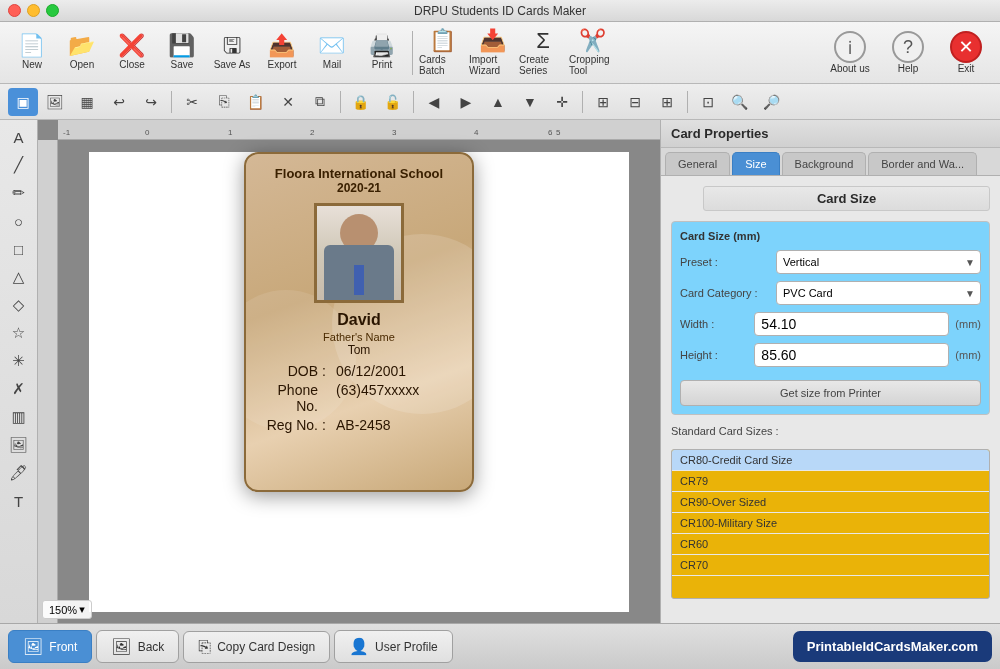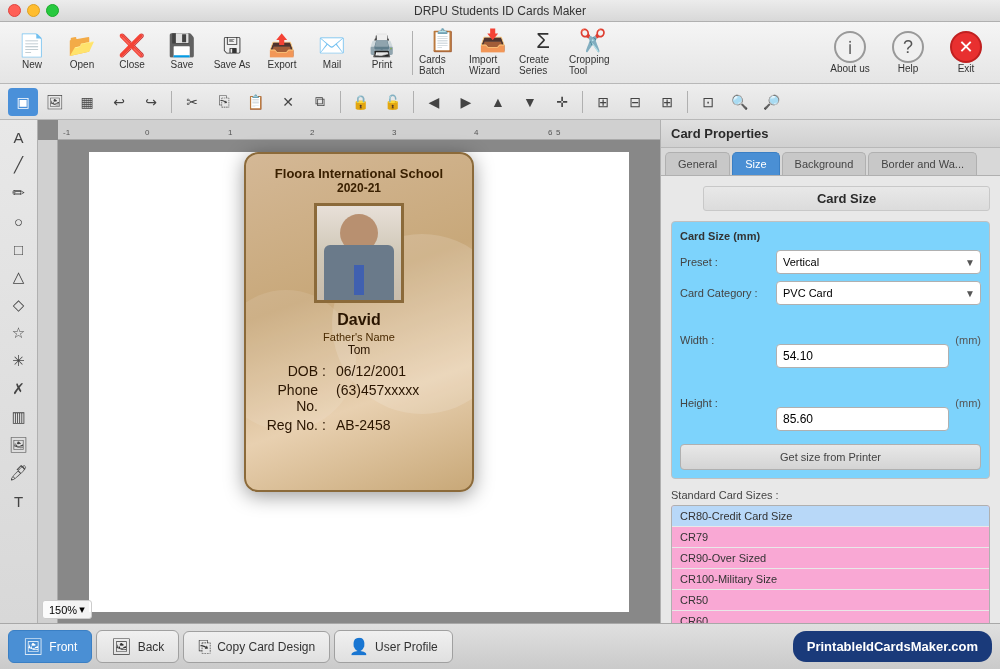--- a/index.html
+++ b/index.html
@@ -300,24 +300,23 @@
       width: 90px;
       font-size: 11px;
       color: #444;
     }
     .rp-input {
       flex: 1;
       height: 24px;
       border: 1px solid #b0b0b0;
       border-radius: 4px;
       padding: 11px 6px;
-      font-size: 12px;
+      font-size: 14px;
       background: white;
       outline: none;
-      margin-top: 32px;
     }
     .rp-select-wrapper {
       flex: 1;
       position: relative;
     }
     .rp-select {
       width: 100%;
       height: 24px;
       border: 1px solid #b0b0b0;
       border-radius: 4px;
@@ -337,25 +336,25 @@
       width: 100%;
       height: 26px;
       background: linear-gradient(to bottom, #e8e8e8, #d4d4d4);
       border: 1px solid #b0b0b0;
       border-radius: 4px;
       font-size: 11px;
       color: #444;
       cursor: pointer;
       margin-top: 6px;
     }
-    .card-sizes-label { font-size: 11px; color: #444; margin-bottom: 4px; }
+    .card-sizes-label { font-size: 11px; color: #444; margin-bottom: 12px; }
     .card-sizes-list {
       border: 1px solid #b0b0b0;
       border-radius: 3px;
-      background: #f9a8d4;
+      background: #eab308;
       height: 150px;
       overflow-y: auto;
     }
     .cs-item {
       padding: 4px 8px;
       font-size: 11px;
       color: #333;
       cursor: pointer;
       border-bottom: 1px solid #e8e8e8;
     }
@@ -383,21 +382,21 @@
     .bb-btn .bb-icon { font-size: 16px; }
     .bb-btn.front { background: #4a8fd4; color: white; border-color: #3a7fc4; }
     .bb-btn.back { background: linear-gradient(to bottom, #f0f0f0, #e0e0e0); color: #333; }
     .bb-btn.copy { background: linear-gradient(to bottom, #f0f0f0, #e0e0e0); color: #333; }
     .bb-btn.profile { background: linear-gradient(to bottom, #f0f0f0, #e0e0e0); color: #333; }
     .bb-spacer { flex: 1; }
     .bb-brand {
       background: #1a3a7a;
       color: white;
       padding: 8px 14px;
-      border-radius: 13px;
+      border-radius: 7px;
       font-size: 13px;
       font-weight: bold;
     }
 
     
     ::-webkit-scrollbar { width: 8px; }
     ::-webkit-scrollbar-track { background: #e0e0e0; }
     ::-webkit-scrollbar-thumb { background: #b0b0b0; border-radius: 4px; }
   </style>
 </head>
@@ -630,21 +629,20 @@
           <span class="rp-mm">(mm)</span>
         </div>
         <button class="rp-btn-gray">Get size from Printer</button>
       </div>
       <div class="card-sizes-label">Standard Card Sizes :</div>
       <div class="card-sizes-list">
         <div class="cs-item selected">CR80-Credit Card Size</div>
         <div class="cs-item">CR79</div>
         <div class="cs-item">CR90-Over Sized</div>
         <div class="cs-item">CR100-Military Size</div>
-        <div class="cs-item">CR50</div>
         <div class="cs-item">CR60</div>
         <div class="cs-item">CR70</div>
       </div>
     </div>
   </div>
 </div>
 
 <div id="bottom-bar">
   <div class="bb-btn front">
     <span class="bb-icon">🖼</span>

